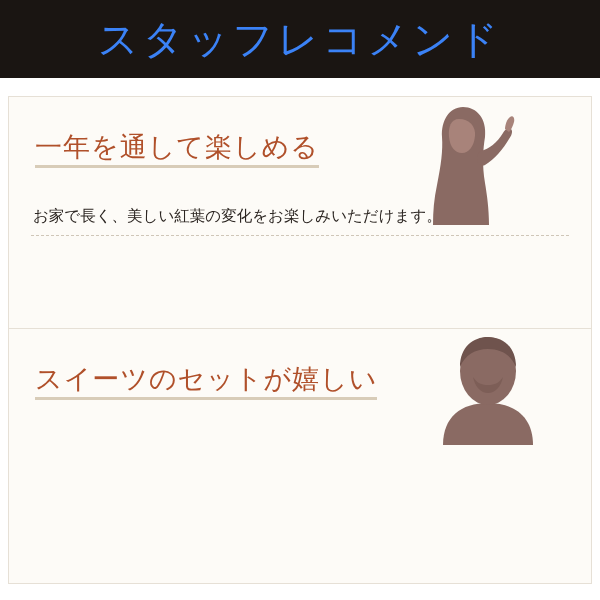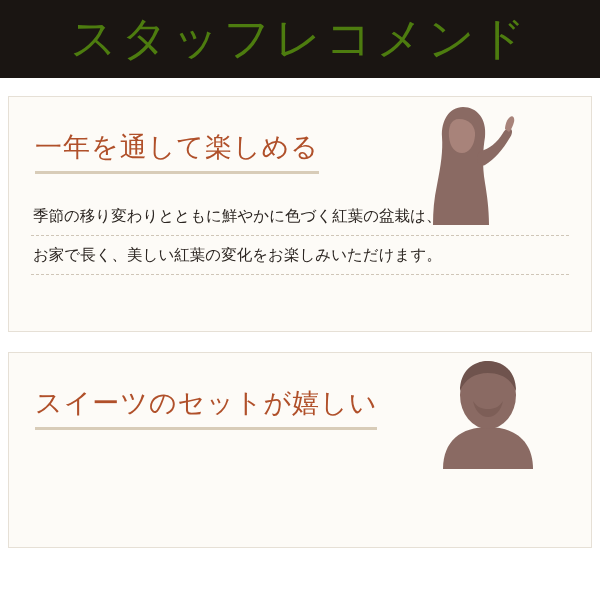--- a/index.html
+++ b/index.html
@@ -27,54 +27,54 @@
     left: 0;
     top: 0;
     width: 600px;
     height: 78px;
     background: #1a1512;
     display: flex;
     align-items: center;
     justify-content: center;
   }
   .header-title {
-    color: #4d7c0f;
-    font-size: 46px;
+    color: #3b82f6;
+    font-size: 40px;
     letter-spacing: 4px;
     font-weight: normal;
     font-family: "Liberation Serif", serif;
     white-space: nowrap;
   }
 
   
   .card {
     position: absolute;
     left: 8px;
     width: 584px;
     background: #fdfbf7;
     border: 1px solid #e6e0d6;
     box-sizing: border-box;
     overflow: hidden;
   }
   .card-1 { top: 96px; height: 236px; }
-  .card-2 { top: 352px; height: 196px; }
+  .card-2 { top: 328px; height: 256px; }
 
   .card-heading {
     position: absolute;
     left: 26px;
     top: 32px;
     font-size: 27px;
     color: #b0502a;
     font-family: "Liberation Serif", serif;
     letter-spacing: 1px;
     white-space: nowrap;
   }
   .card-heading .u {
     border-bottom: 3px solid #d8ccb8;
-    padding-bottom: 6px;
+    padding-bottom: 0;
     display: inline-block;
   }
 
   .body-lines {
     position: absolute;
     left: 22px;
     right: 22px;
     top: 100px;
   }
   .body-line {
@@ -121,21 +121,20 @@
 
           <path d="M40 20 C32 20 29 28 30 38 C31 48 36 54 43 54 C50 54 55 47 56 37 C57 27 50 20 40 20 Z" fill="#a8837a"></path>
 
           <path d="M62 52 C70 50 78 44 84 34 C86 30 90 28 92 30 C94 32 93 36 90 40 C84 50 76 60 66 66 C62 68 58 64 58 60 C58 56 59 53 62 52 Z" fill="#8a6a63"></path>
           <path d="M86 30 C86 26 88 20 91 18 C94 16 96 19 95 23 C94 27 92 31 90 33 Z" fill="#a8837a"></path>
         </g>
       </svg>
     </div>
 
     <div class="body-lines">
-      <div class="body-line">季節の移り変わりとともに鮮やかに色づく紅葉の盆栽は、</div>
       <div class="body-line">お家で長く、美しい紅葉の変化をお楽しみいただけます。</div>
     </div>
   </div>
 
   <div class="card card-2">
     <div class="card-heading">
       <span class="u">スイーツのセットが嬉しい</span>
     </div>
 
     <div class="silhouette sil-2">

